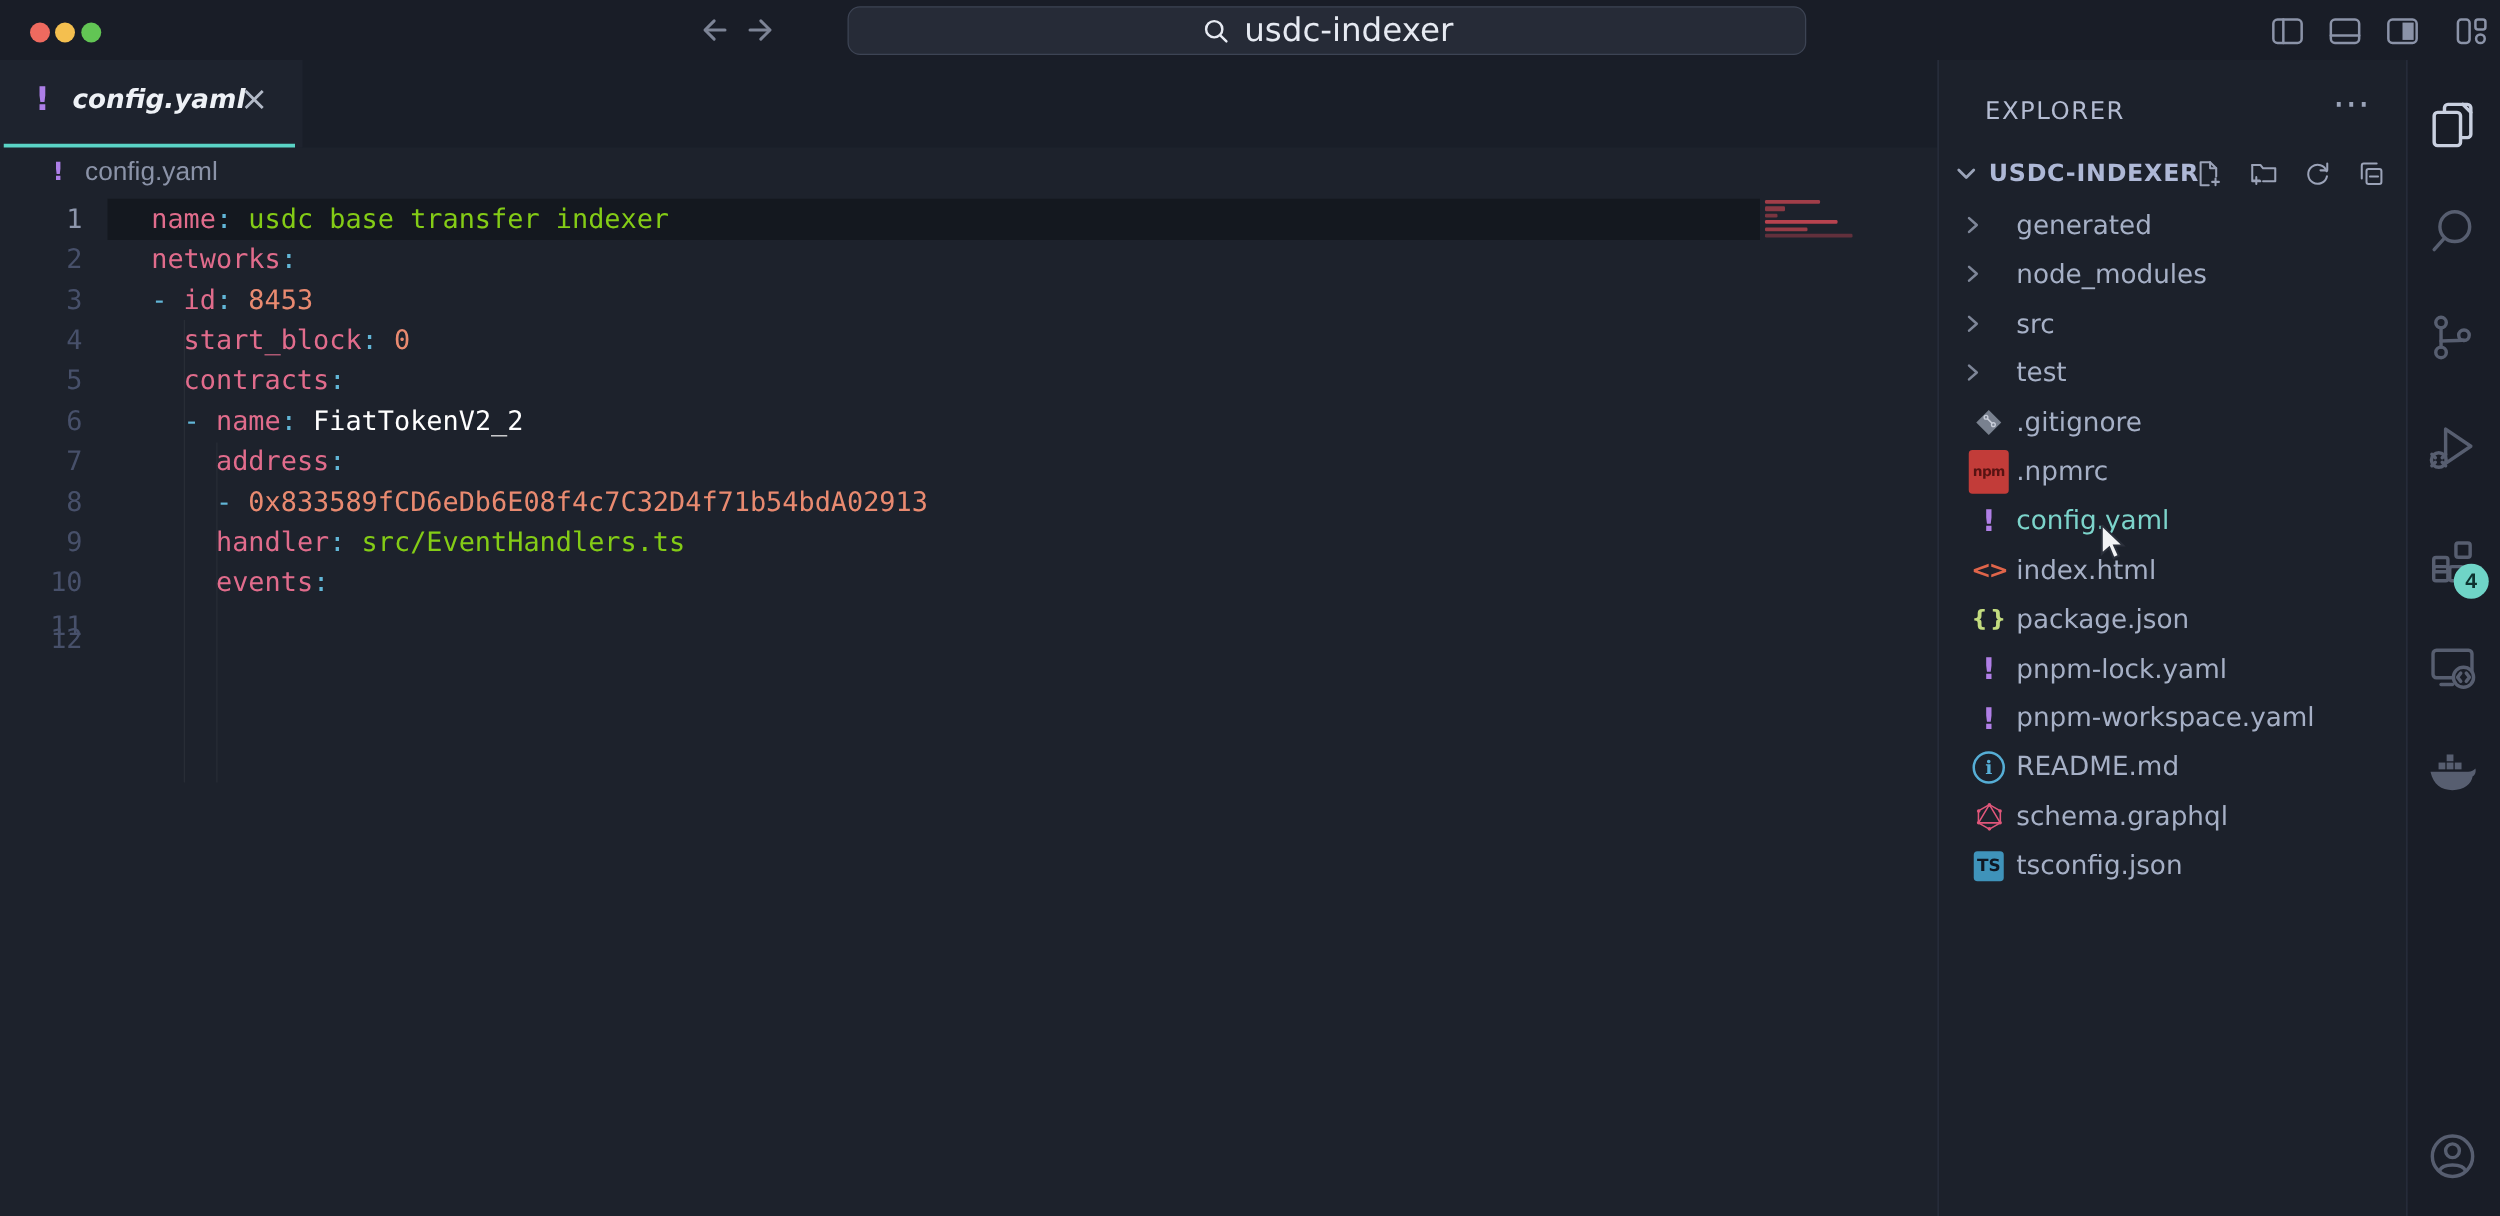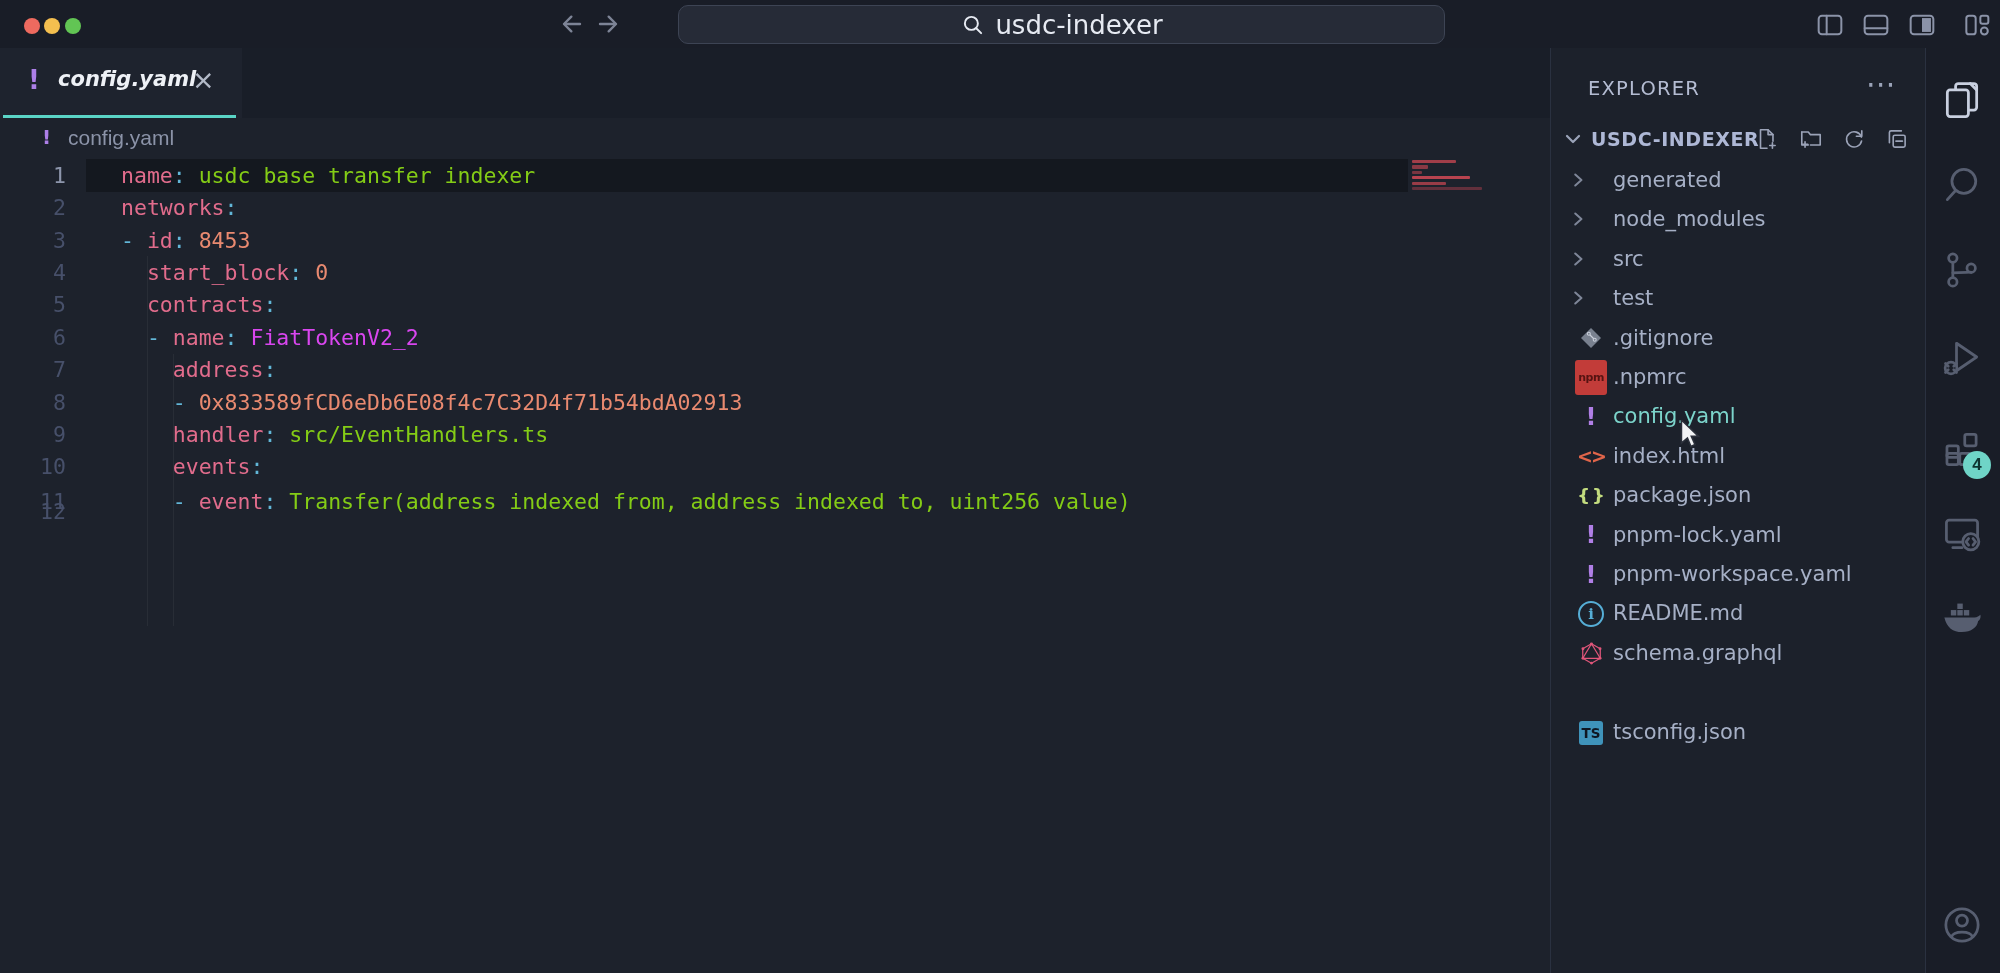--- a/index.html
+++ b/index.html
@@ -29,21 +29,21 @@
   #bc-excl{position:absolute;left:42px;top:7px;font-size:20px;}
   #bc-label{position:absolute;left:68px;top:8px;font-size:21px;color:#8b93a8;font-family:"Liberation Sans",sans-serif;}
 
   #codearea{position:absolute;left:0;top:110px;width:1550px;height:815px;}
   #line-highlight{position:absolute;left:86px;top:1px;width:1322px;height:33px;background:#14181f;}
   .codeline{position:absolute;left:0;width:1500px;height:33px;line-height:33px;white-space:pre;
             font-family:"DejaVu Sans Mono",monospace;font-size:21.5px;}
   .gut{position:absolute;left:0;width:66px;text-align:right;color:#47506a;}
   .gut.cur{color:#8d96ac;}
   .segs{position:absolute;left:121px;}
-  .c-k{color:#e16c8c;} .c-p{color:#62b7d8;} .c-s{color:#84cc16;} .c-n{color:#e98a70;} .c-w{color:#d946ef;}
+  .c-k{color:#e16c8c;} .c-p{color:#62b7d8;} .c-s{color:#84cc16;} .c-n{color:#e98a70;} .c-w{color:#ffffff;}
   .indent-guide{position:absolute;width:1px;background:rgba(255,255,255,0.05);}
   #minimap{position:absolute;left:1412px;top:2px;width:96px;height:36px;}
   .mm{position:absolute;left:0;height:3.2px;background:#b8434f;border-radius:1px;}
 
   
   #sidebar{position:absolute;left:1550px;top:48px;width:375px;height:925px;background:#1c212b;border-left:1px solid #2a3140;box-sizing:border-box;}
   #explorer-title{position:absolute;left:37px;top:29px;font-size:19.5px;letter-spacing:1.2px;color:#b4bcd2;text-align:center;}
   #explorer-more{position:absolute;left:315px;top:18px;font-size:30px;color:#9aa3b8;}
   #section-row{position:absolute;left:0;top:71px;width:375px;height:40px;}
   #section-chevron{position:absolute;left:10px;top:8px;width:24px;height:24px;color:#9aa3b8;}
@@ -155,21 +155,21 @@
           <div class="codeline" style="top: 1px;"><span class="gut cur">1</span><span class="segs"><span class="c-k">name</span><span class="c-p">:</span><span class="c-s"> usdc base transfer indexer</span></span></div>
           <div class="codeline" style="top: 33.36px;"><span class="gut">2</span><span class="segs"><span class="c-k">networks</span><span class="c-p">:</span></span></div>
           <div class="codeline" style="top: 65.72px;"><span class="gut">3</span><span class="segs"><span class="c-p">- </span><span class="c-k">id</span><span class="c-p">:</span><span class="c-n"> 8453</span></span></div>
           <div class="codeline" style="top: 98.08px;"><span class="gut">4</span><span class="segs"><span class="c-w">  </span><span class="c-k">start_block</span><span class="c-p">:</span><span class="c-n"> 0</span></span></div>
           <div class="codeline" style="top: 130.44px;"><span class="gut">5</span><span class="segs"><span class="c-w">  </span><span class="c-k">contracts</span><span class="c-p">:</span></span></div>
           <div class="codeline" style="top: 162.8px;"><span class="gut">6</span><span class="segs"><span class="c-w">  </span><span class="c-p">- </span><span class="c-k">name</span><span class="c-p">:</span><span class="c-w"> FiatTokenV2_2</span></span></div>
           <div class="codeline" style="top: 195.16px;"><span class="gut">7</span><span class="segs"><span class="c-w">    </span><span class="c-k">address</span><span class="c-p">:</span></span></div>
           <div class="codeline" style="top: 227.52px;"><span class="gut">8</span><span class="segs"><span class="c-w">    </span><span class="c-p">- </span><span class="c-n">0x833589fCD6eDb6E08f4c7C32D4f71b54bdA02913</span></span></div>
           <div class="codeline" style="top: 259.88px;"><span class="gut">9</span><span class="segs"><span class="c-w">    </span><span class="c-k">handler</span><span class="c-p">:</span><span class="c-s"> src/EventHandlers.ts</span></span></div>
           <div class="codeline" style="top: 292.24px;"><span class="gut">10</span><span class="segs"><span class="c-w">    </span><span class="c-k">events</span><span class="c-p">:</span></span></div>
-          <div class="codeline" style="top: 327px;"><span class="gut">11</span><span class="segs"><span class="c-w">    </span><span class="c-p">- </span><span class="c-k">event</span><span class="c-p">:</span><span class="c-s"> Transfer(address indexed from, address indexed to, uint256 value)</span></span></div>
+          <div class="codeline" style="top: 327px;"><span class="gut">11</span></div>
           <div class="codeline" style="top: 337px;"><span class="gut">12</span><span class="segs"></span></div>
         </div>
       <div id="minimap">
           <div class="mm" style="top: 0px; width: 44px; opacity: 0.85;"></div>
           <div class="mm" style="top: 5.4px; width: 16px; opacity: 0.7;"></div>
           <div class="mm" style="top: 10.8px; width: 10px; opacity: 0.6;"></div>
           <div class="mm" style="top: 16.2px; width: 58px; opacity: 1;"></div>
           <div class="mm" style="top: 21.6px; width: 34px; opacity: 0.8;"></div>
           <div class="mm" style="top: 27px; width: 70px; opacity: 0.45;"></div>
         </div>
@@ -309,21 +309,21 @@
                 <circle cx="20.2" cy="7.5" r="1.4" fill="currentColor" stroke="none"></circle>
                 <circle cx="20.2" cy="16.5" r="1.4" fill="currentColor" stroke="none"></circle>
                 <circle cx="12" cy="21.2" r="1.4" fill="currentColor" stroke="none"></circle>
                 <circle cx="3.8" cy="16.5" r="1.4" fill="currentColor" stroke="none"></circle>
                 <circle cx="3.8" cy="7.5" r="1.4" fill="currentColor" stroke="none"></circle>
               </svg>
             </span>
           </span>
           <span class="lbl">schema.graphql</span>
         </div>
-        <div class="trow" style="top: 512.2px; margin-top: 40px;">
+        <div class="trow" style="top: 512.2px;">
           <span class="ficon">
             <span class="gi-ts">TS</span>
           </span>
           <span class="lbl">tsconfig.json</span>
         </div>
       </div>
     <span id="cursor">
       <svg width="28" height="30" viewBox="0 0 19 22">
           <polygon points="1,0 1,17 5.4,13.2 8,19.4 11,18 8.3,12 13.6,12" fill="#f2f3f5" stroke="#2a2f3a" stroke-width="1.2"></polygon>
         </svg>

